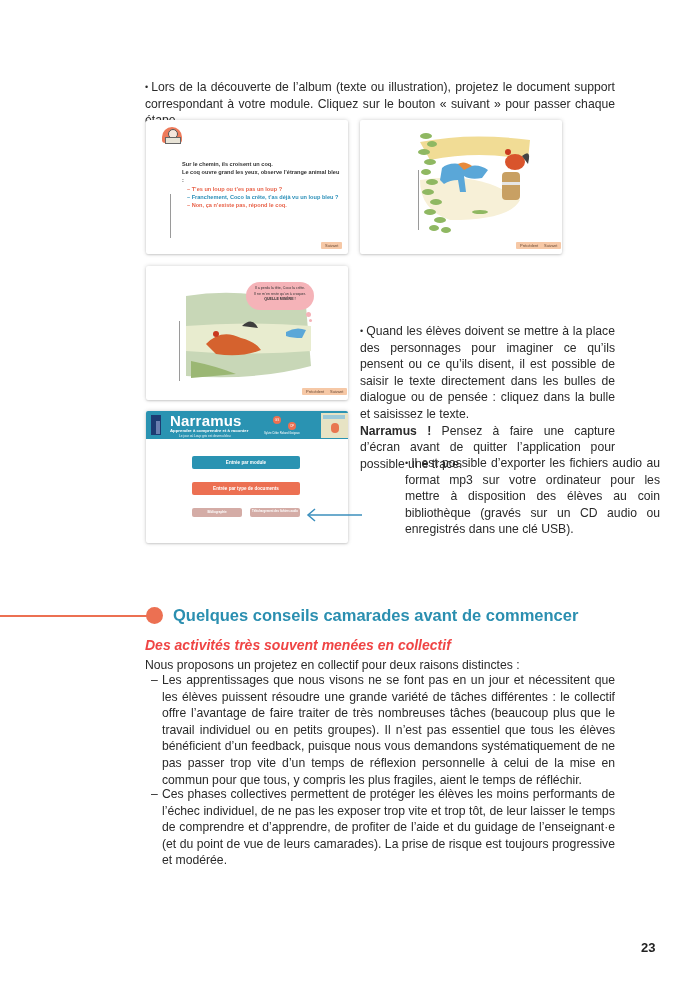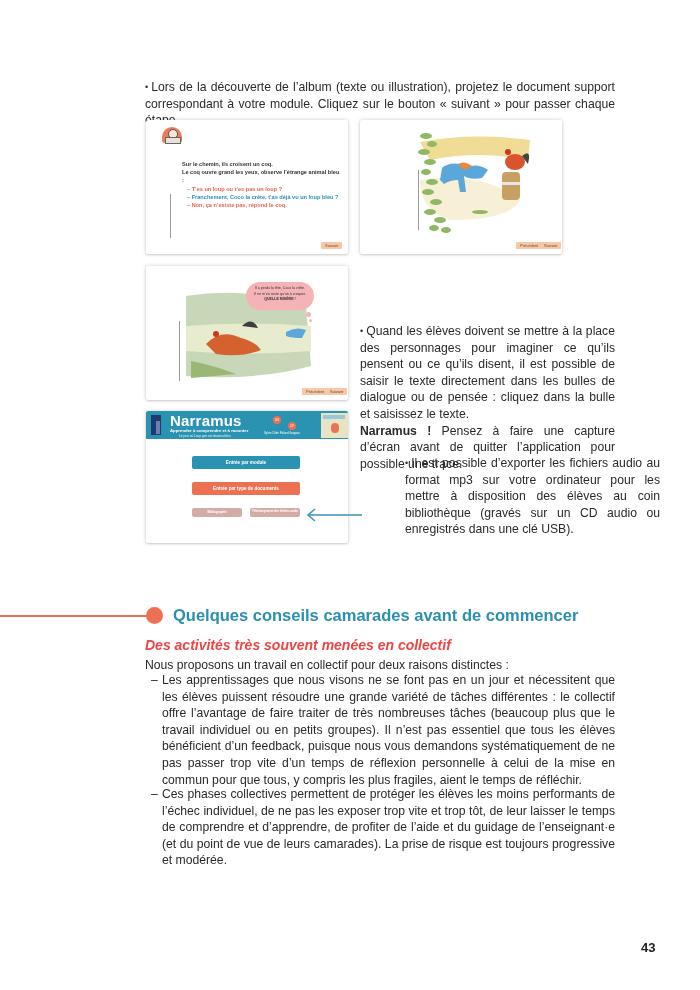--- a/index.html
+++ b/index.html
@@ -156,25 +156,25 @@
 </svg>
 
 <div class="abs para" style="left:360px; top:455px; width:255px;margin-left:45px;">
   <span class="bullet">•</span><span>Il est possible d’exporter les fichiers audio au format mp3 sur votre ordinateur pour les mettre à disposition des élèves au coin bibliothèque (gravés sur un CD audio ou enregistrés dans une clé USB).</span>
 </div>
 
 <div class="sec-line"></div>
 <div class="sec-dot"></div>
 <div class="sec-title">Quelques conseils camarades avant de commencer</div>
 <div class="sub-title">Des activités très souvent menées en collectif</div>
-<div class="abs para" style="left:145px; top:657px; width:470px;">Nous proposons un travail en collectif pour deux raisons distinctes :</div>
+<div class="abs para" style="left:145px; top:657px; width:470px;">Nous proposons un projetez en collectif pour deux raisons distinctes :</div>
 
 <div class="dash-item para" style="top:672px;">
   <span class="dash">–</span>
   <span>Les apprentissages que nous visons ne se font pas en un jour et nécessitent que les élèves puissent résoudre une grande variété de tâches différentes : le collectif offre l’avantage de faire traiter de très nombreuses tâches (beaucoup plus que le travail individuel ou en petits groupes). Il n’est pas essentiel que tous les élèves bénéficient d’un feedback, puisque nous vous demandons systématiquement de ne pas passer trop vite d’un temps de réflexion personnelle à celui de la mise en commun pour que tous, y compris les plus fragiles, aient le temps de réfléchir.</span>
 </div>
 
 <div class="dash-item para" style="top:786px;">
   <span class="dash">–</span>
   <span>Ces phases collectives permettent de protéger les élèves les moins performants de l’échec individuel, de ne pas les exposer trop vite et trop tôt, de leur laisser le temps de comprendre et d’apprendre, de profiter de l’aide et du guidage de l’enseignant·e (et du point de vue de leurs camarades). La prise de risque est toujours progressive et modérée.</span>
 </div>
 
-<div class="page-num">43</div>
+<div class="page-num">23</div>
 
 </body></html>

